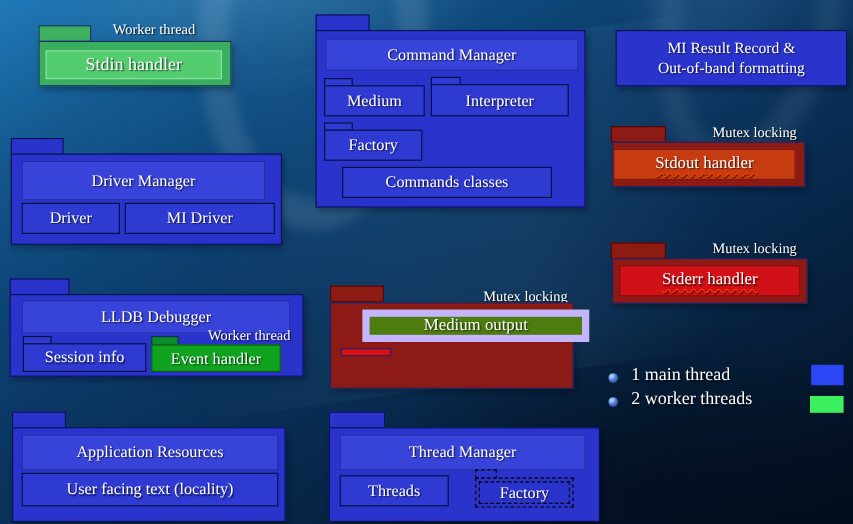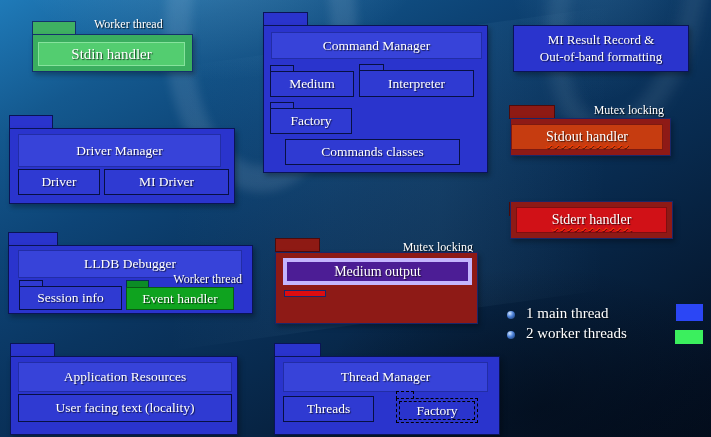--- a/index.html
+++ b/index.html
@@ -35,21 +35,21 @@
   .green-body {background:#3aae5f;border:1px solid #14316b;box-shadow:2px 3px 5px rgba(0,0,0,0.30);}
   .green-inner{background:#53cd70;border:1px solid #86e29c;font-size:15px;}
 
   .egreen-tab {background:#0c8c26;border:1px solid #0a2a55;}
   .egreen-body{background:#0fa31f;border:1px solid #0a5a14;font-size:13.5px;}
 
   .maroon-tab {background:#8e1a14;border:1px solid #4d0b0b;}
   .maroon-body{background:#8e1a16;border:1px solid #1b2668;box-shadow:2px 3px 5px rgba(0,0,0,0.30);}
   .orange-in  {background:#c63c10;border:1px solid #7e1a10;font-size:14px;}
   .red-in     {background:#d11117;border:1px solid #7e0e10;font-size:14px;}
-  .bred       {background:#4c1d95;border:4px solid #c4b5fd;font-size:14px;}
+  .bred       {background:#4d7c0f;border:6px solid #c4b5fd;font-size:14px;margin-left:19px;}
   .bred-sub   {background:#dd0d10;border:1px solid #1b2668;font-size:14px;}
 
   .dashed{background:#2a34cd;border:1px dashed #000;outline:1px dashed #000;outline-offset:-4px;}
   .dashed-tab{background:#2a34cd;border:1px dashed #000;}
 
   .squig{text-decoration:underline;text-decoration-style:wavy;text-decoration-color:#ff3a00;
          text-decoration-thickness:1px;text-underline-offset:3px;}
 
   .mi{flex-direction:column;line-height:1.25;font-size:13px;}
   .legend-text{position:absolute;color:#fff;font-size:15px;text-shadow:1px 1px 1px rgba(0,0,0,0.7);white-space:nowrap;}
@@ -77,21 +77,21 @@
     <div class="box blue-title" style="left:7px;top:6px;width:211px;height:27px">Command Manager</div>
     <div class="tab blue-sub" style="left:6px;top:39px;width:24px;height:7px"></div>
     <div class="box blue-sub" style="left:6px;top:45px;width:84px;height:26px">Medium</div>
     <div class="tab blue-sub" style="left:95px;top:38px;width:25px;height:7px"></div>
     <div class="box blue-sub" style="left:95px;top:44px;width:115px;height:27px">Interpreter</div>
     <div class="tab blue-sub" style="left:6px;top:76px;width:24px;height:7px"></div>
     <div class="box blue-sub" style="left:6px;top:82px;width:82px;height:26px">Factory</div>
     <div class="box blue-sub" style="left:21px;top:113px;width:175px;height:26px">Commands classes</div>
   </div>
 
-  <div class="box blue-body mi" style="left:513px;top:25px;width:176px;height:47px">
+  <div class="box blue-body mi" style="left:513px;top:25px;width:193px;height:47px">
     <span>MI Result Record &amp;</span>
     <span>Out-of-band formatting</span>
   </div>
 
   <div class="tab maroon-tab" style="left:509px;top:105px;width:46px;height:14px"></div>
   <div class="lbl" style="left:560px;top:103px;width:104px;text-align:right">Mutex locking</div>
   <div class="abs maroon-body" style="left:510px;top:118px;width:161px;height:38px">
     <div class="box orange-in" style="left:0;top:5px;width:152px;height:26px">
       <span class="squig">Stdout handler</span>
     </div>
@@ -99,21 +99,21 @@
 
   <div class="tab blue" style="left:9px;top:115px;width:44px;height:14px"></div>
   <div class="abs blue-body" style="left:9px;top:128px;width:226px;height:76px">
     <div class="box blue-title" style="left:8px;top:5px;width:203px;height:33px">Driver Manager</div>
     <div class="box blue-sub" style="left:8px;top:40px;width:82px;height:26px">Driver</div>
     <div class="box blue-sub" style="left:94px;top:40px;width:125px;height:26px">MI Driver</div>
   </div>
 
   <div class="tab maroon-tab" style="left:509px;top:202px;width:46px;height:14px"></div>
   <div class="lbl" style="left:560px;top:200px;width:104px;text-align:right">Mutex locking</div>
-  <div class="abs maroon-body" style="left:510px;top:201px;width:163px;height:38px">
+  <div class="abs maroon-body" style="left:510px;top:215px;width:163px;height:38px">
     <div class="box red-in" style="left:5px;top:5px;width:151px;height:26px">
       <span class="squig">Stderr handler</span>
     </div>
   </div>
 
   <div class="tab blue" style="left:8px;top:232px;width:50px;height:14px"></div>
   <div class="abs blue-body" style="left:8px;top:245px;width:245px;height:69px">
     <div class="box blue-title" style="left:9px;top:4px;width:224px;height:28px">LLDB Debugger</div>
     <div class="lbl" style="left:9px;top:26px;width:224px;text-align:right">Worker thread</div>
     <div class="tab blue-sub" style="left:10px;top:34px;width:24px;height:7px"></div>

